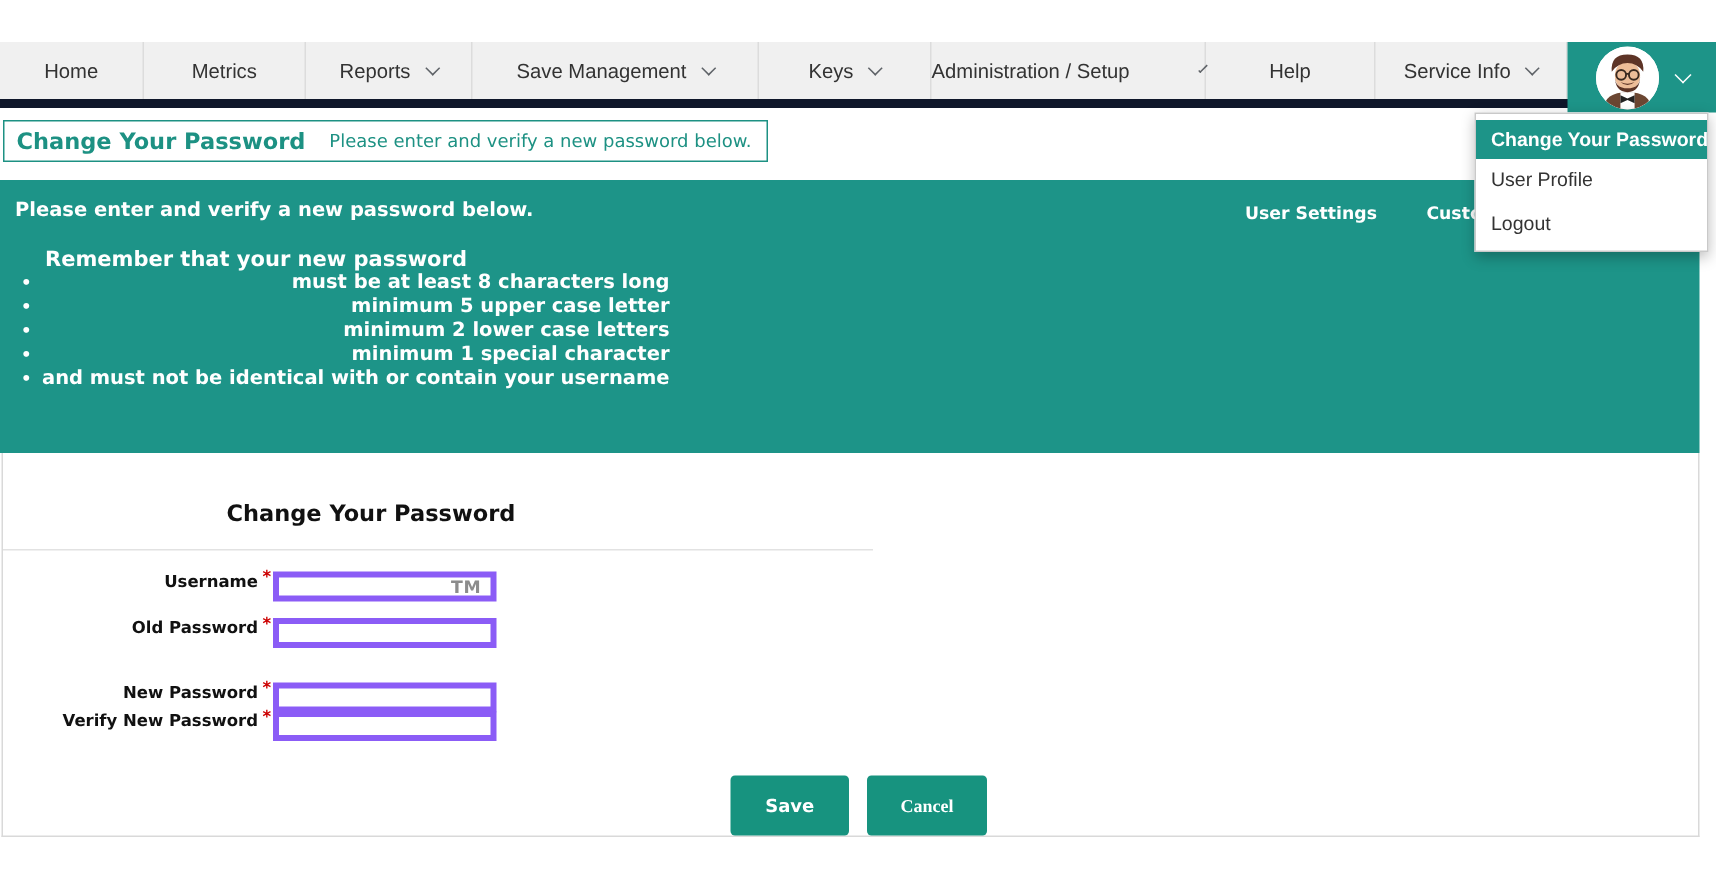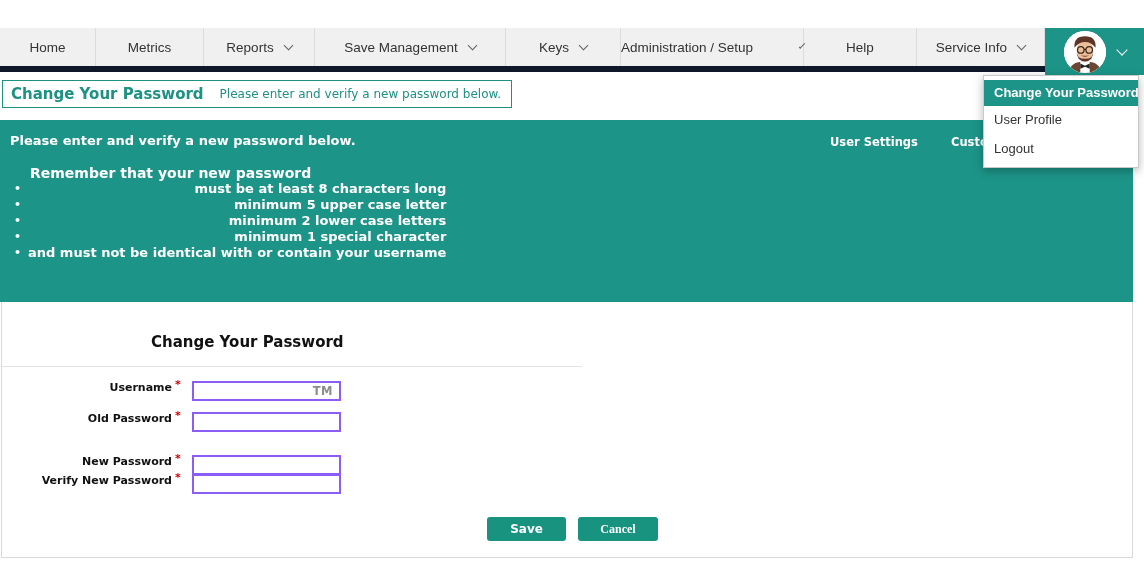--- a/index.html
+++ b/index.html
@@ -52,25 +52,25 @@
 
   
   .container { position:absolute; left:1px; top:302px; width:1132px; height:256px;
                background:#fff; border:1px solid #d9d9d9; border-top:none; z-index:0; }
   .form-heading { position:absolute; left:149px; top:31px; font-size:15px; font-weight:bold; color:#111; white-space:nowrap; }
   .form-underline { position:absolute; left:0; top:64px; width:580px; border-bottom:1px solid #e2e2e2; }
   .frow { position:absolute; left:0; height:20px; display:flex; }
   .r1{top:79px;} .r2{top:110px;} .r3{top:153px;} .r4{top:172px;}
   .flabel { width:170px; text-align:right; font-size:11px; font-weight:bold; color:#111; white-space:nowrap; }
   .req { color:#cc0000; font-size:11px; font-weight:bold; margin-left:3px; width:7px; position:relative; top:-3px; }
-  .finput { margin-left:10px; width:149px; height:20px; border:2px solid #8b5cf6; background:#fff;
+  .finput { width:149px; height:20px; border:4px solid #8b5cf6; background:#fff;
             font-family:"DejaVu Sans",sans-serif; font-size:11.5px; padding:0 6px; color:#333; outline:none; }
   .finput.user-val { text-align:right; color:#8c8c8c; font-weight:bold; letter-spacing:.5px; }
   .btn-row { position:absolute; left:485px; top:215px; display:flex; gap:12px; }
-  .btn { height:24px; background:#17937f; color:#fff; border:none; border-radius:3px;
+  .btn { height:40px; background:#17937f; color:#fff; border:none; border-radius:3px;
          font-family:"DejaVu Sans",sans-serif; font-size:12px; font-weight:bold; cursor:pointer; }
   .btn.save { width:79px; } .btn.cancel { width:80px;font-family:Liberation Serif, serif; }
 </style>
 </head>
 <body>
 
 <nav class="nav">
   <div class="nav-item w1">
       <span>Home</span>
     </div>

